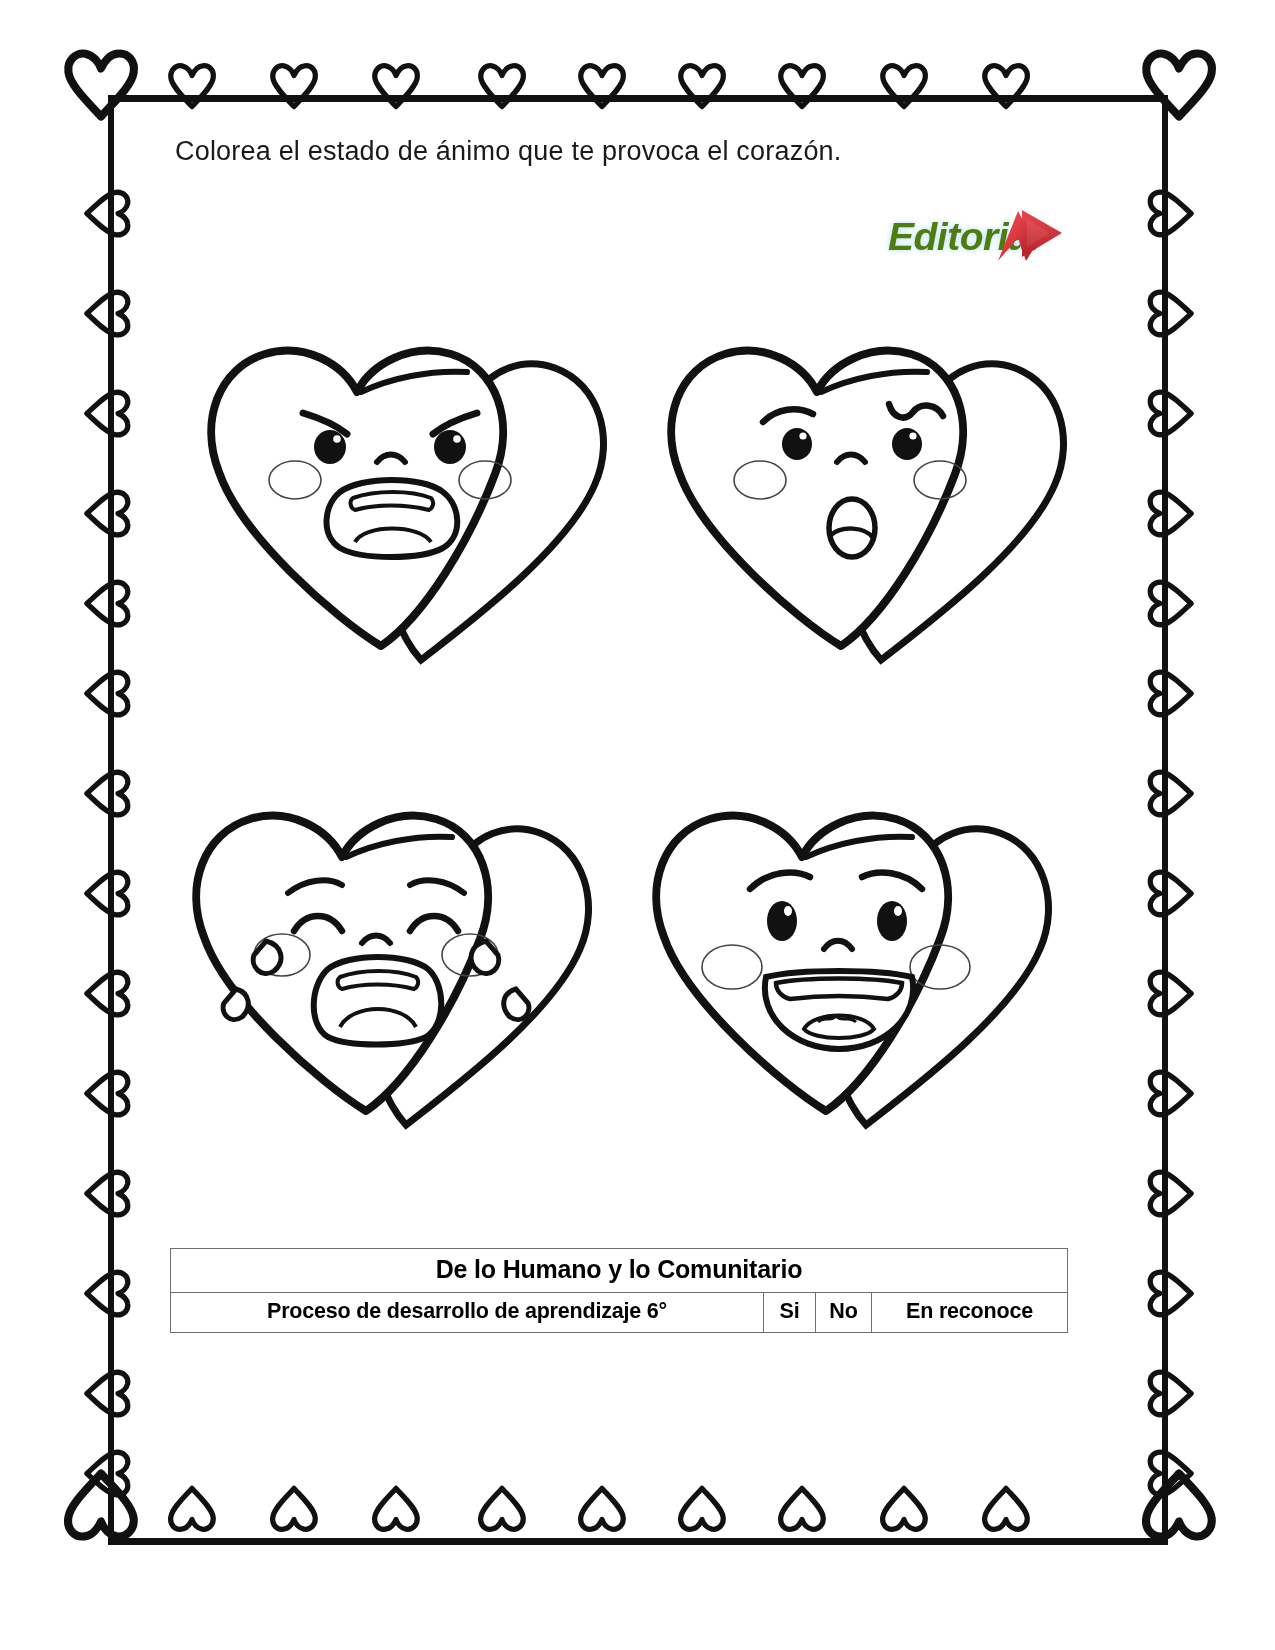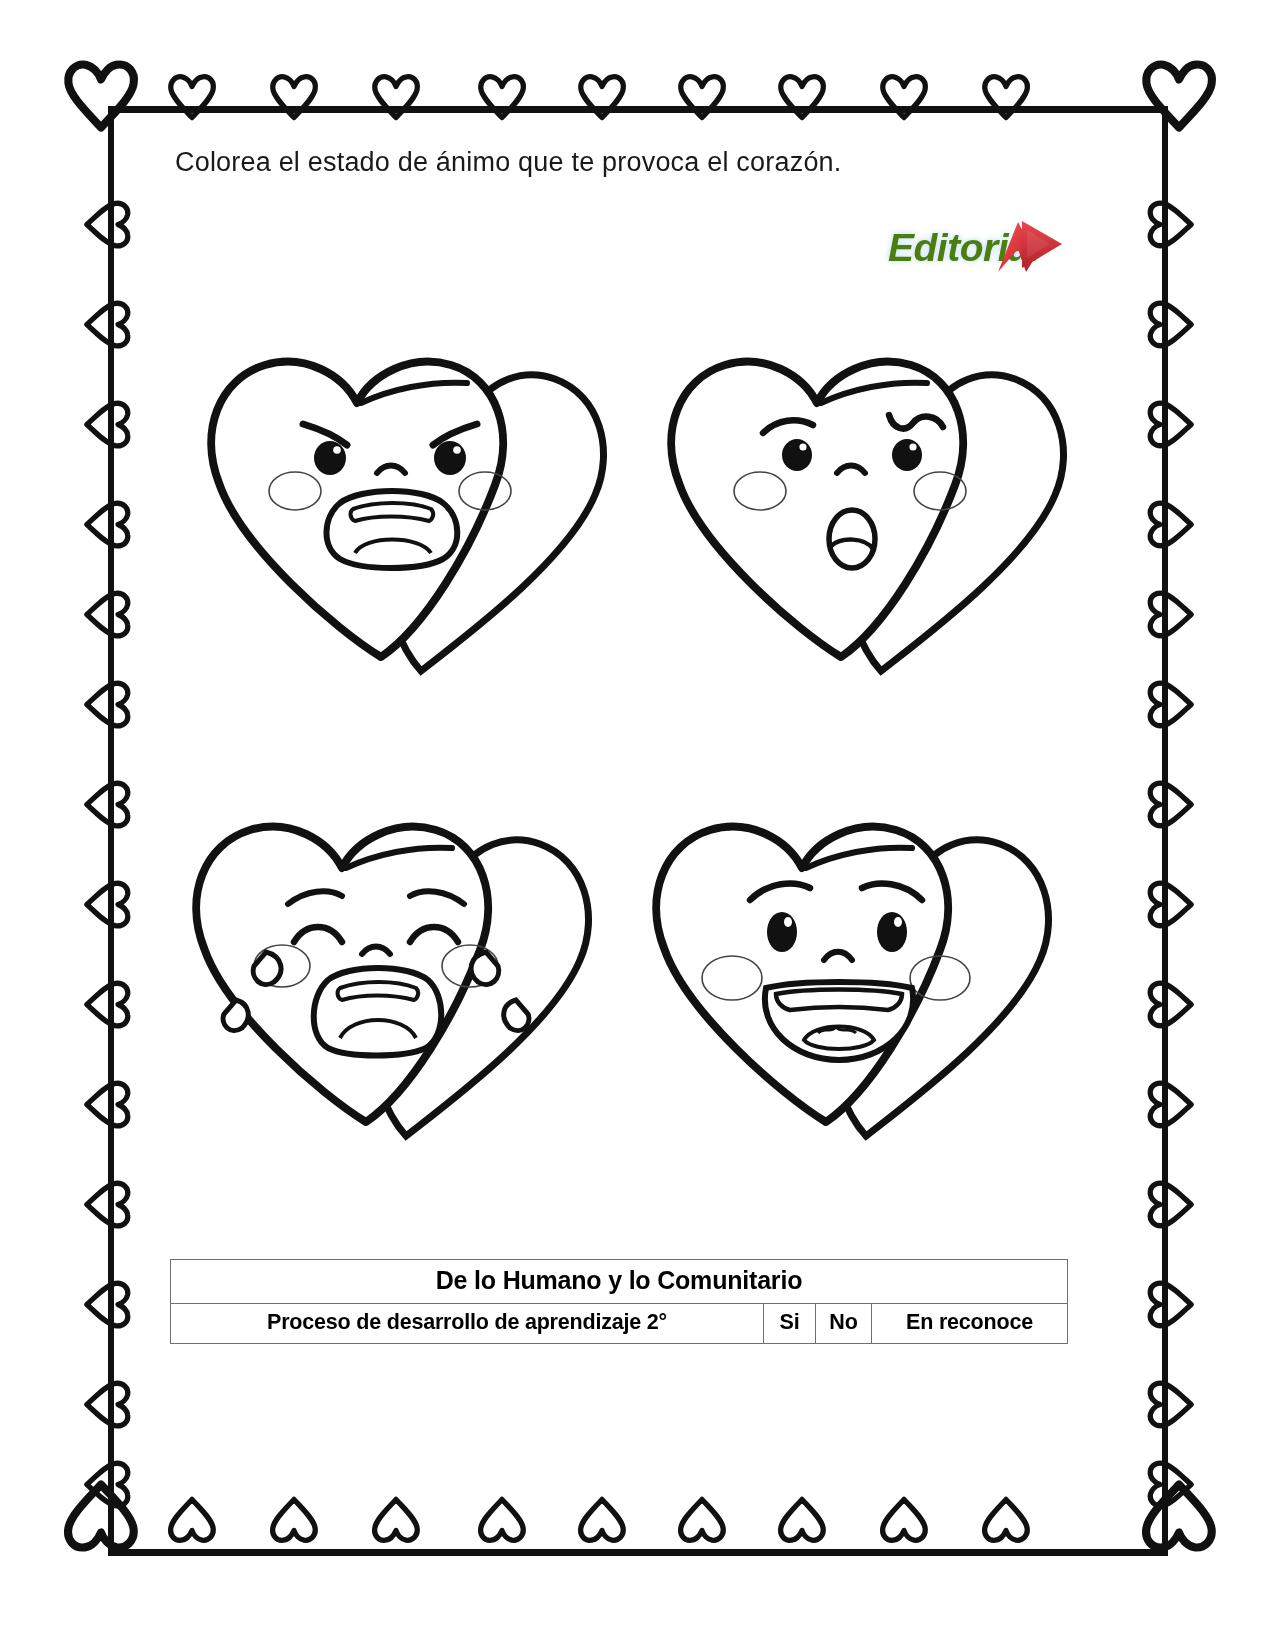--- a/index.html
+++ b/index.html
@@ -13,21 +13,20 @@
     font-family: "Liberation Sans", sans-serif;
     color: #000000;
     overflow: hidden;
   }
 
   
   #page {
     position: absolute;
     inset: 0;
     background: #ffffff;
-    margin-top: 11px;
   }
 
   
   .rail {
     position: absolute;
     background: #111111;
   }
   .rail-top    { left: 108px;  top: 95px;    width: 1060px; height: 7px; }
   .rail-bottom { left: 108px;  top: 1538px;  width: 1060px; height: 7px; }
   .rail-left   { left: 108px;  top: 95px;    width: 6px;    height: 1450px; }
@@ -445,21 +444,21 @@
       </svg>
     </div>
   </div>
 
   <table id="eval-table">
     <tbody>
       <tr>
         <td class="tbl-title" colspan="4">De lo Humano y lo Comunitario</td>
       </tr>
       <tr>
-        <td class="tbl-subhead">Proceso de desarrollo de aprendizaje 2°</td>
+        <td class="tbl-subhead">Proceso de desarrollo de aprendizaje 6°</td>
         <td class="tbl-subhead col-si">Si</td>
         <td class="tbl-subhead col-no">No</td>
         <td class="tbl-subhead col-enp">En reconoce</td>
       </tr>
     </tbody>
   </table>
 
 </div>
 
 </body></html>

